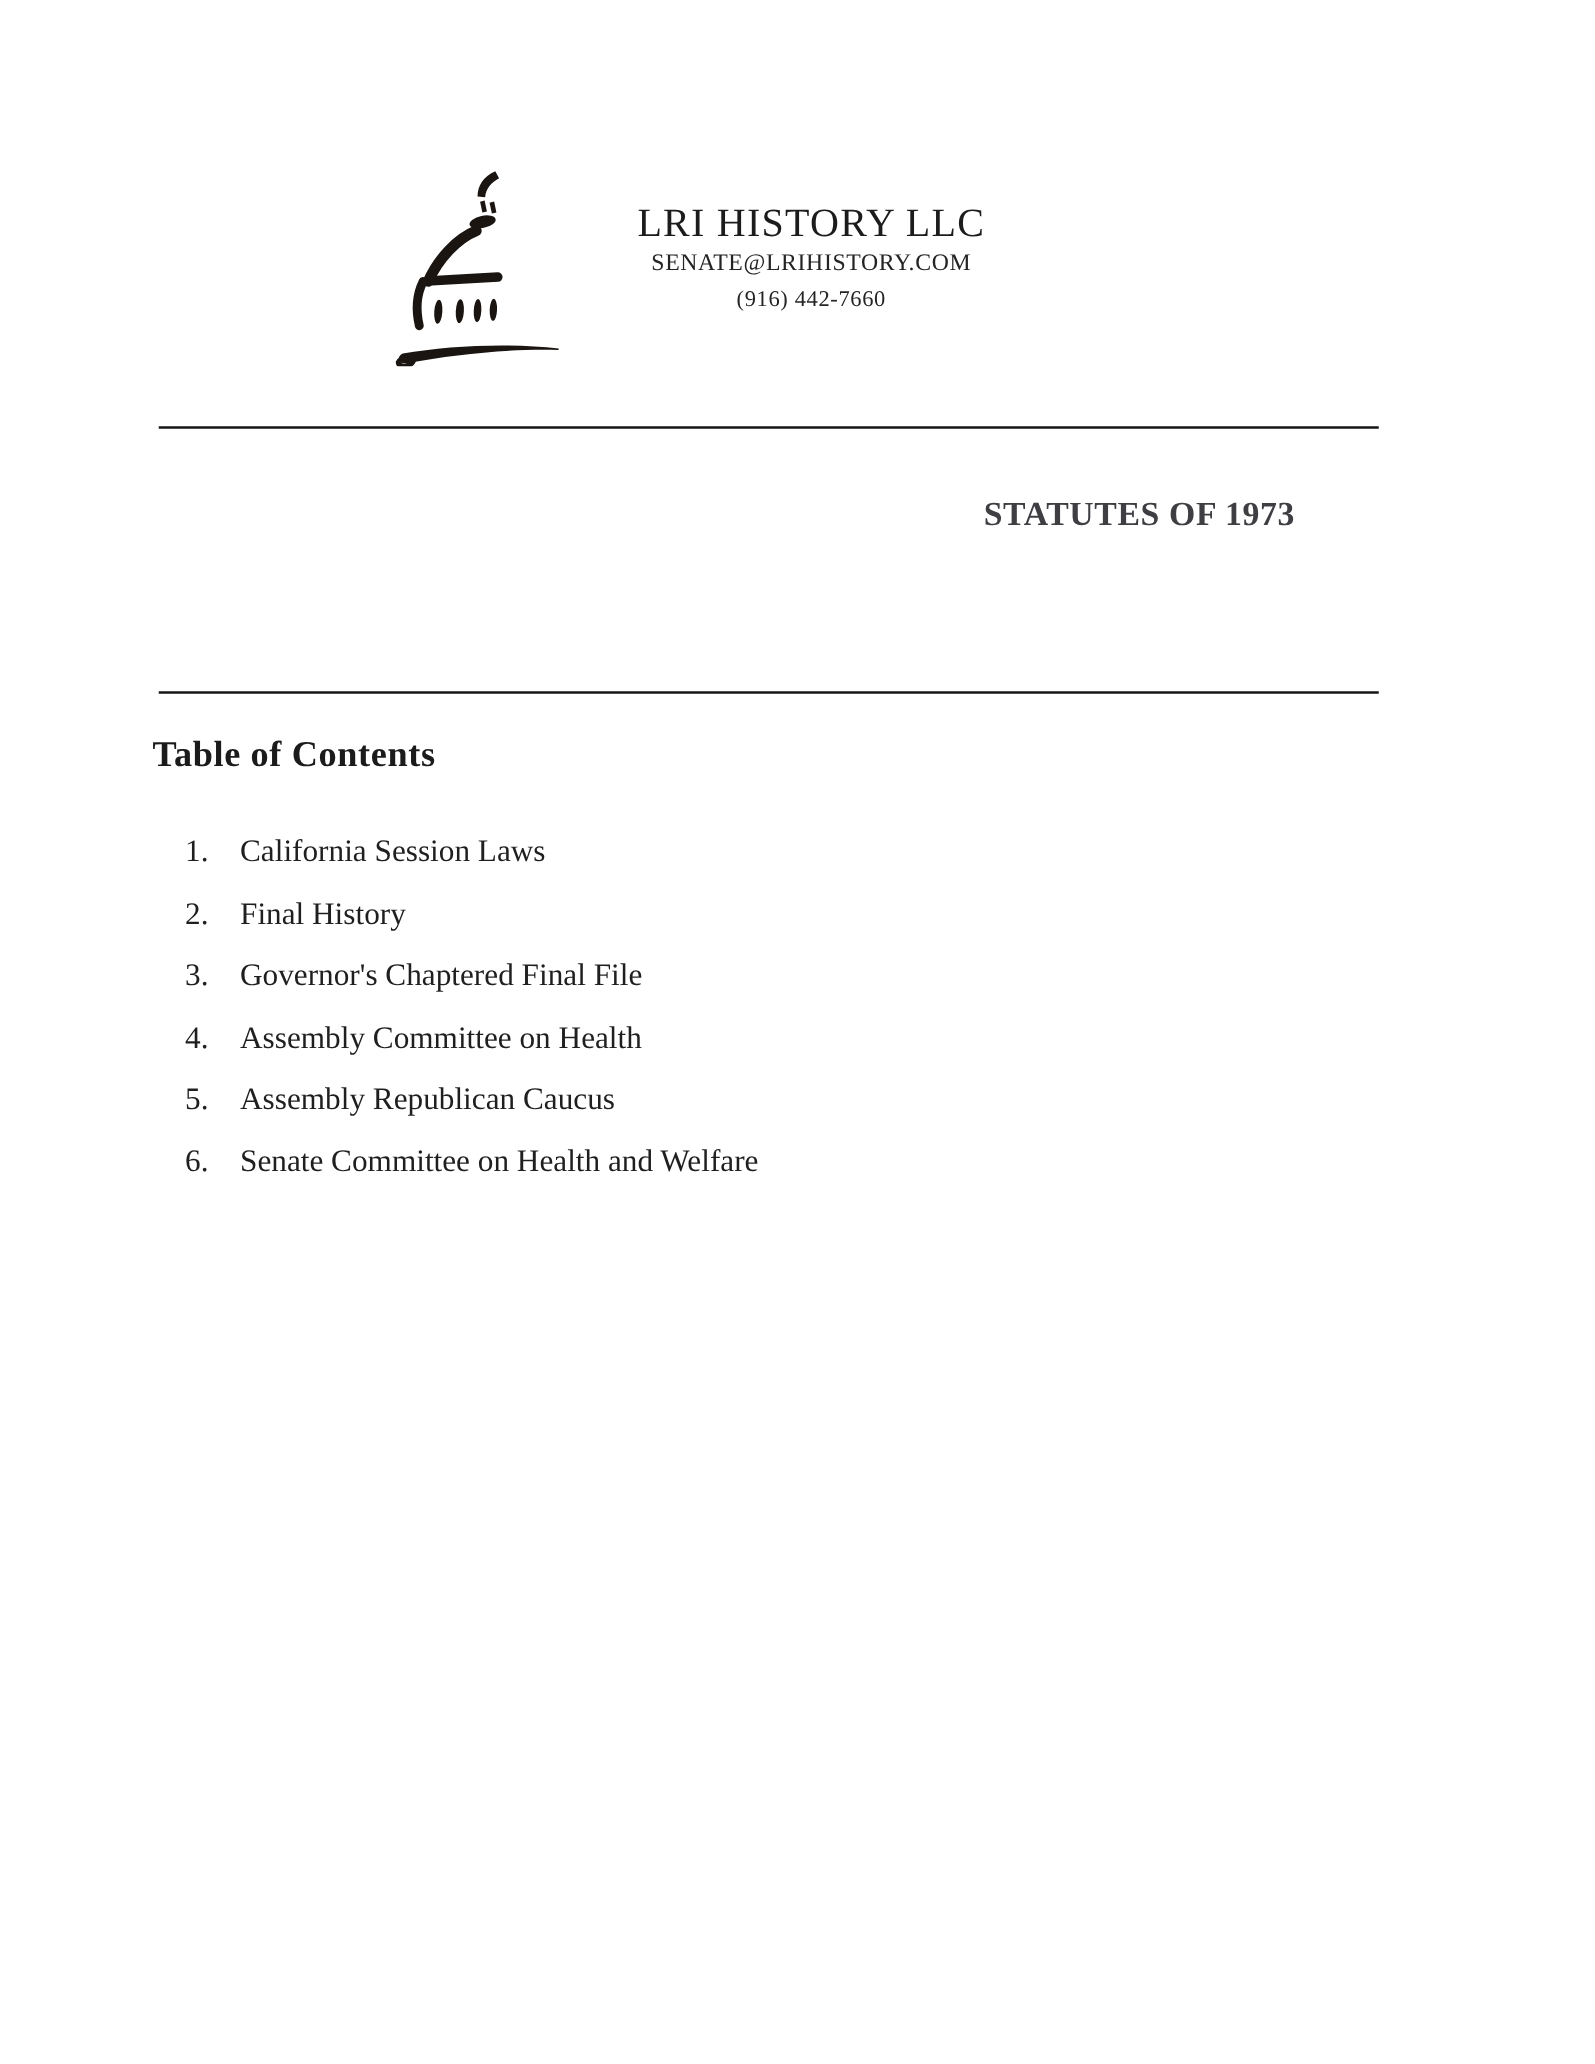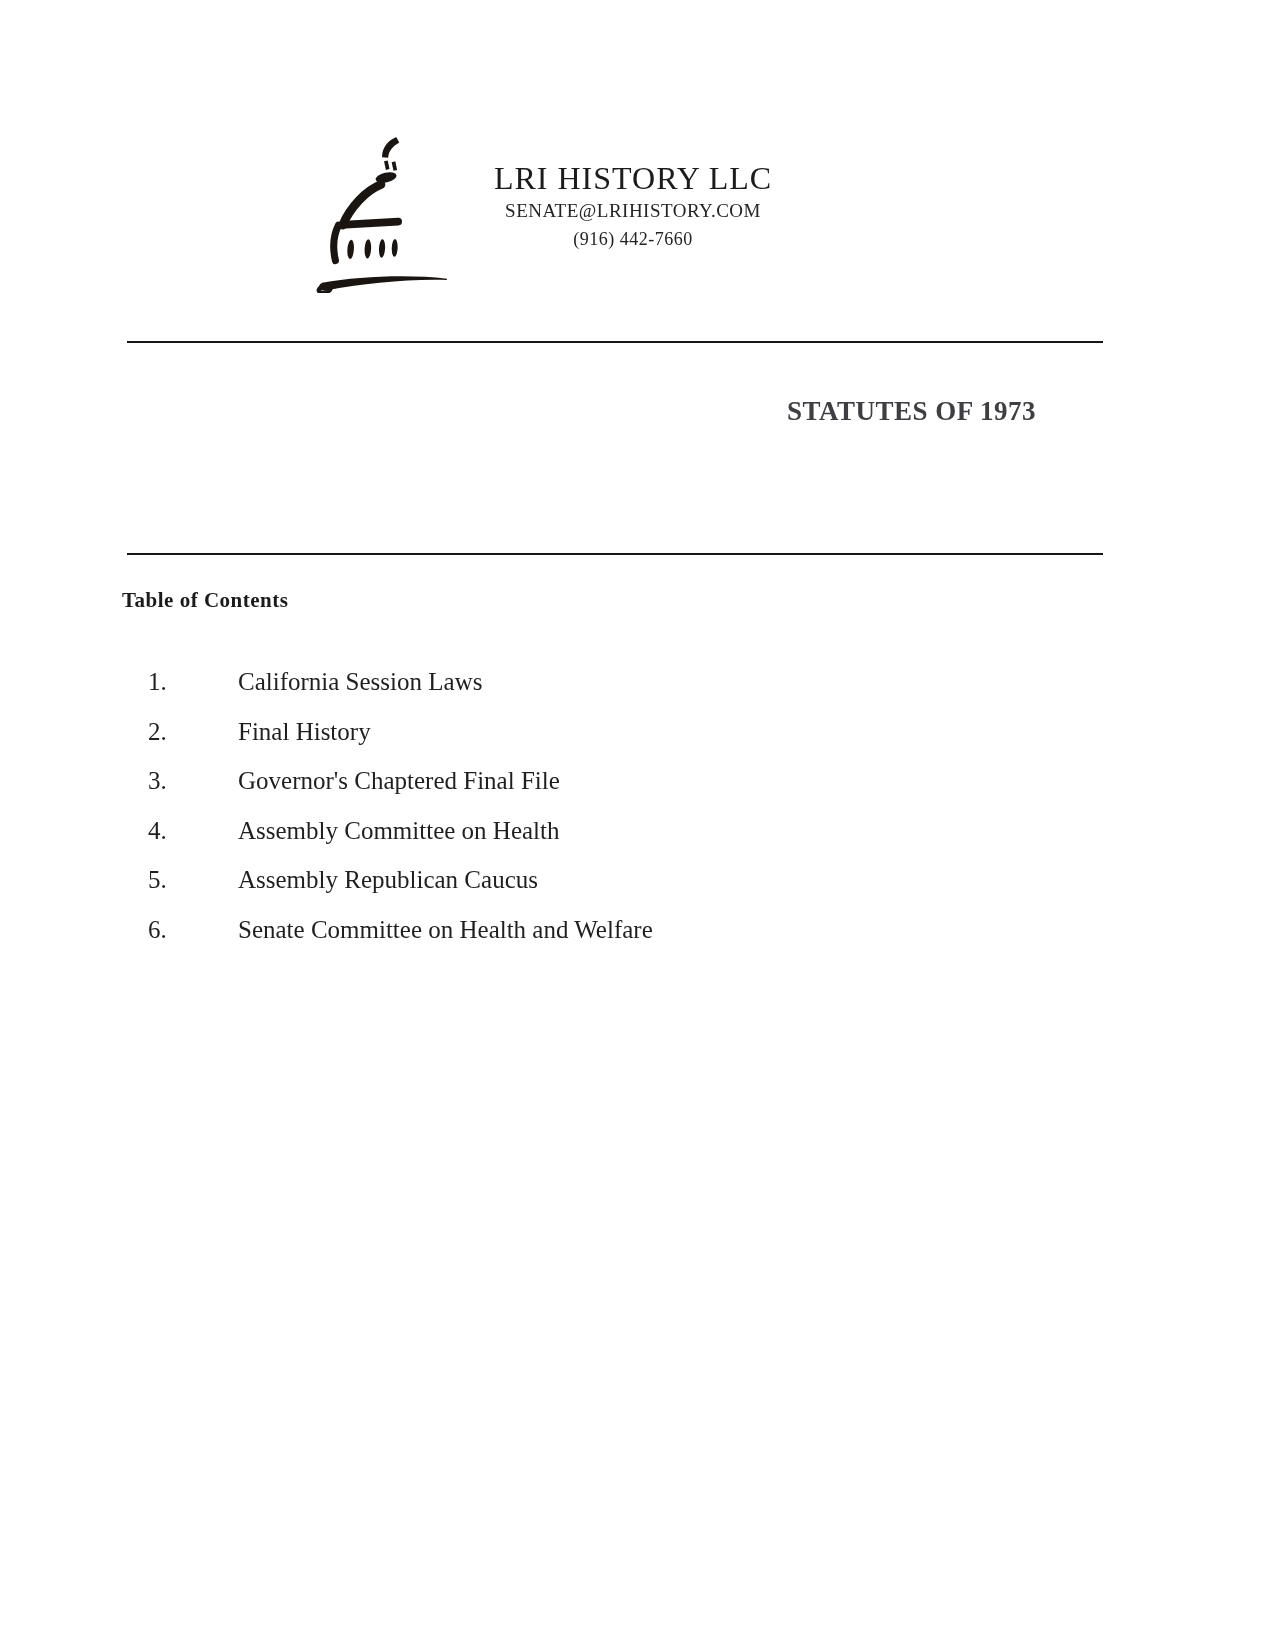--- a/index.html
+++ b/index.html
@@ -20,21 +20,21 @@
   
   .logo {
     position: absolute;
     left: 308px;
     top: 136px;
     width: 142px;
     height: 157px;
   }
   .letterhead-text {
     position: absolute;
-    left: 420px;
+    left: 436px;
     top: 160px;
     width: 426px;
     text-align: center;
   }
   .company-name {
     font-size: 32px;
     letter-spacing: 1px;
     color: #1c1c1c;
     line-height: 36px;
     white-space: nowrap;
@@ -79,21 +79,21 @@
     line-height: 43.5px;
   }
   .reference-line { white-space: pre; }
 
   
   .toc-title {
     position: absolute;
     left: 122px;
     top: 588px;
     font-weight: bold;
-    font-size: 21px;
+    font-size: 29px;
     letter-spacing: 0.5px;
     color: #1b1b1b;
     white-space: nowrap;
   }
   .toc-list {
     position: absolute;
     left: 148px;
     top: 657px;
     width: 700px;
   }
@@ -104,21 +104,20 @@
     font-size: 25px;
     color: #1f1f1f;
   }
   .toc-num {
     width: 44px;
     flex: 0 0 44px;
   }
   .toc-label {
     flex: 1 1 auto;
     white-space: nowrap;
-    margin-left: 46px;
   }
 </style>
 </head>
 <body>
 
 <div class="page">
 
   <svg class="logo" viewBox="0 0 140 155" xmlns="http://www.w3.org/2000/svg">
     <g fill="#1b1511" stroke="none">
 

